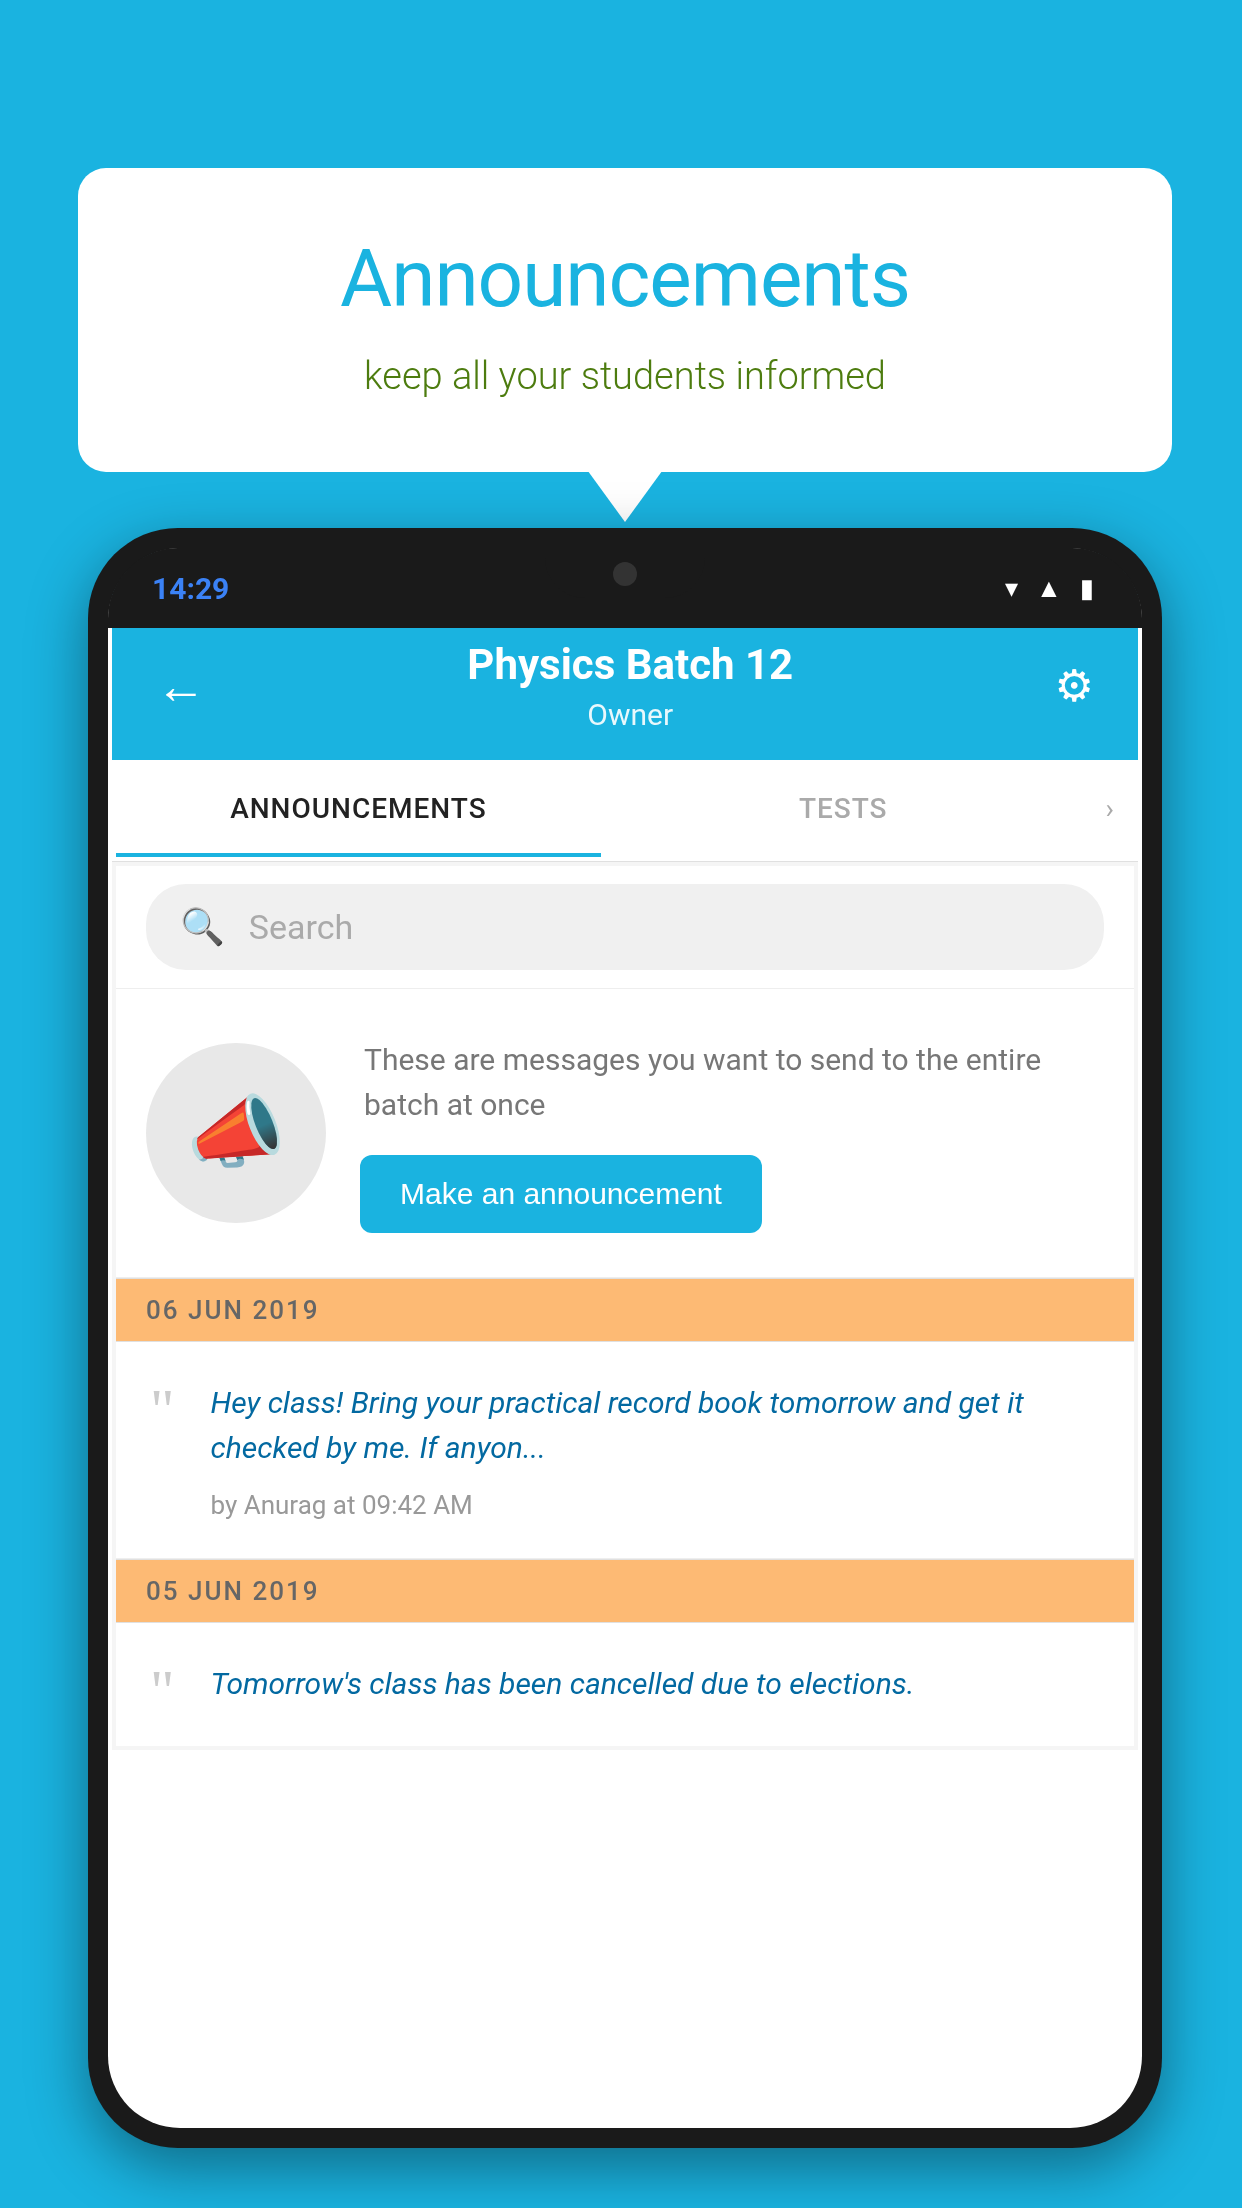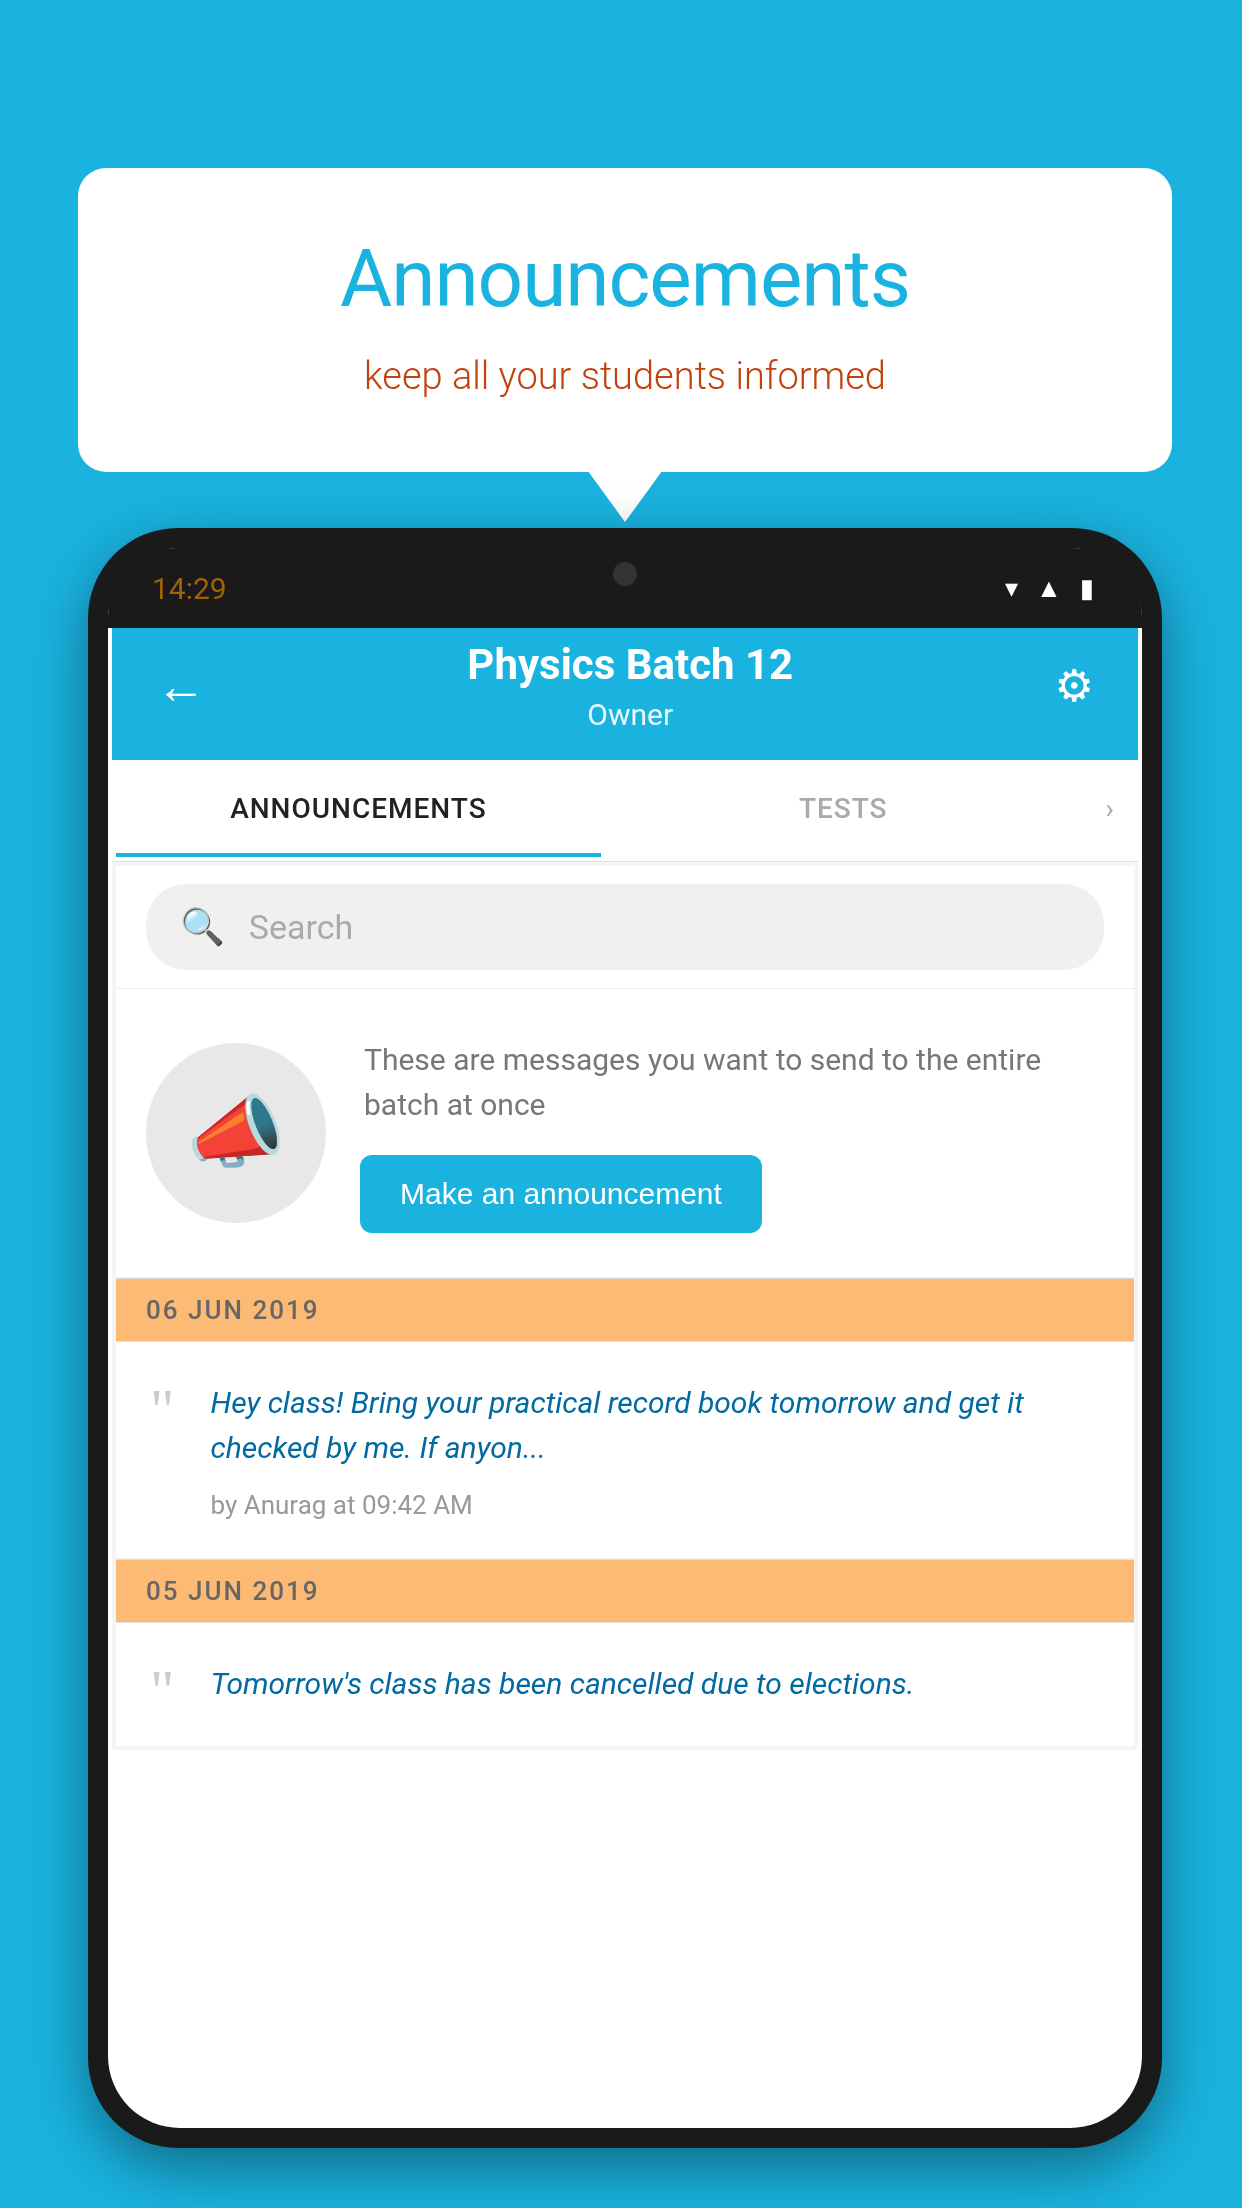--- a/index.html
+++ b/index.html
@@ -49,21 +49,21 @@
     .speech-bubble-title {
       font-size: 80px;
       color: #1ab3e0;
       font-weight: 400;
       margin-bottom: 20px;
       letter-spacing: -1px;
     }
 
     .speech-bubble-subtitle {
       font-size: 38px;
-      color: #c2410c;
+      color: #4d7c0f;
       font-weight: 300;
     }
 
     
     .phone-container {
       position: absolute;
       top: 520px;
       left: 80px;
       right: 80px;
       bottom: 0;
@@ -89,23 +89,23 @@
       background: #1a1a1a;
       border-radius: 70px 70px 0 0;
       z-index: 10;
       display: flex;
       align-items: center;
       justify-content: space-between;
       padding: 10px 40px;
     }
 
     .status-time {
-      color: #a16207;
+      color: #3b82f6;
       font-size: 30px;
-      font-weight: 400;
+      font-weight: 700;
     }
 
     .status-icons {
       display: flex;
       align-items: center;
       gap: 10px;
     }
 
     .status-icon {
       color: white;

